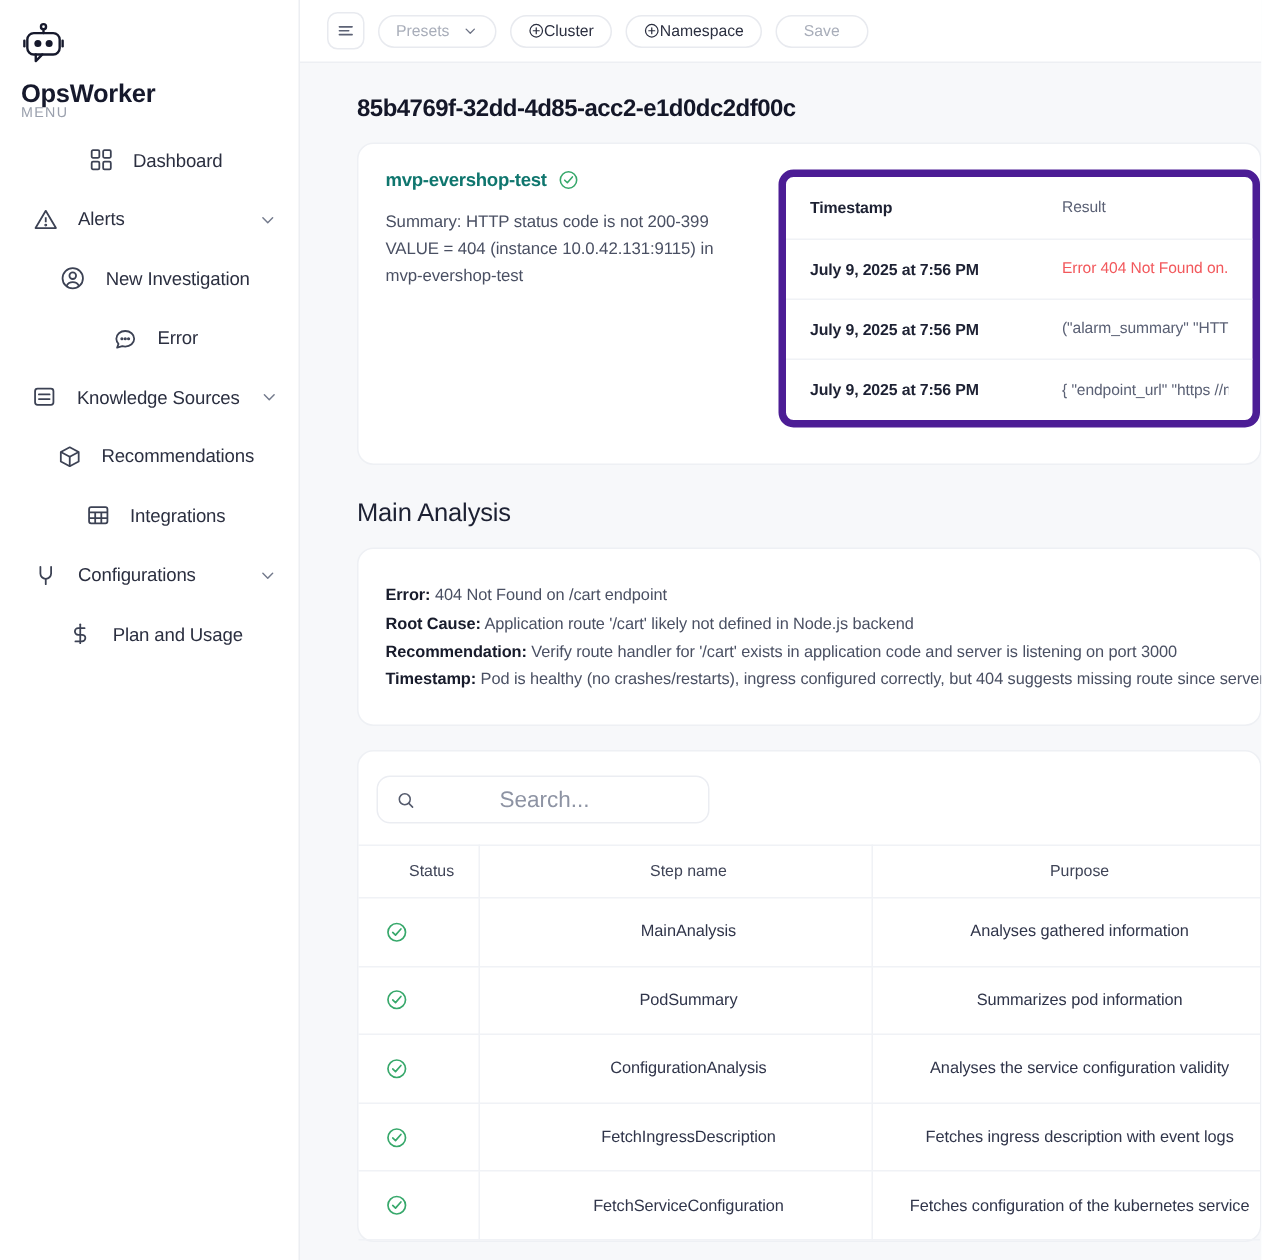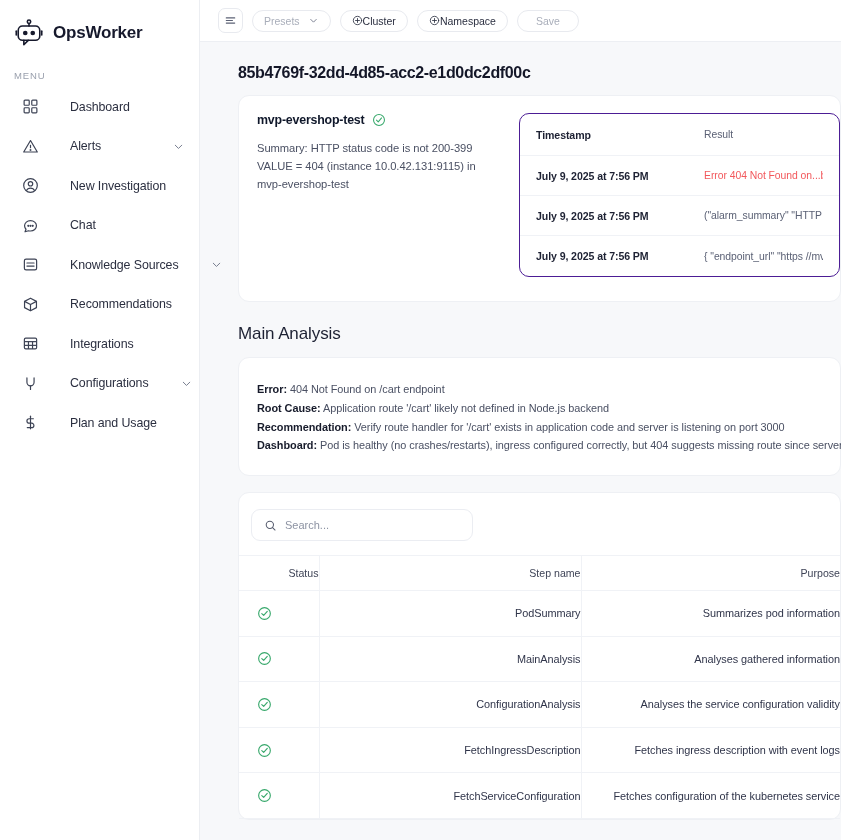--- a/index.html
+++ b/index.html
@@ -13,42 +13,44 @@
   .app { display: flex; width: 841px; height: 840px; }
 
   
   .sidebar {
     width: 200px; min-width: 200px; height: 840px;
     background: #ffffff;
     border-right: 1px solid #eceef2;
     padding: 0;
   }
   .brand {
-    display: flex; align-items: center; gap: 9px;
+    display: flex; align-items: flex-start; gap: 9px;
     padding: 14px 0 0 14px;
     height: 52px;
+    flex-direction: column;
   }
   .brand-mark { width: 30px; height: 30px; flex: 0 0 30px; }
   .brand-name {
     font-size: 17px; font-weight: 700; letter-spacing: -0.2px;
     color: #16192c;
   }
   .menu-label {
     font-size: 9.5px; letter-spacing: 0.9px;
     color: #9aa0ad; font-weight: 400;
     padding: 18px 0 6px 14px;
     text-transform: uppercase;
   }
   .nav { display: flex; flex-direction: column; }
   .nav-item {
     display: flex; align-items: center;
     height: 39.5px;
     padding: 0 14px 0 22px;
-    gap: 31px; cursor: pointer;
+    gap: 13px; cursor: pointer;
     position: relative;
+    justify-content: center;
   }
   .nav-ic { width: 17px; height: 17px; flex: 0 0 17px; color: #3c4254; }
   .nav-ic svg { display: block; width: 17px; height: 17px; }
   .nav-text {
     font-size: 12.4px; color: #2b2f40; font-weight: 400;
     letter-spacing: -0.1px; white-space: nowrap;
   }
   .chev { margin-left: auto; width: 13px; height: 13px; color: #737a8c; }
   .chev svg { display: block; width: 13px; height: 13px; }
 
@@ -108,33 +110,33 @@
     border-radius: 11px;
     margin-top: 13px;
     margin-right: 0;
   }
 
   
   .summary-card { display: flex; padding: 17px 0 24px 18px; min-height: 140px; }
   .summary-left { width: 262px; flex: 0 0 262px; padding-right: 16px; }
   .sum-title-row { display: flex; align-items: center; gap: 8px; }
   .sum-title {
-    font-size: 12.4px; font-weight: 700; color: #0f172a; letter-spacing: -0.2px;
+    font-size: 12.4px; font-weight: 700; color: #0f766e; letter-spacing: -0.2px;
   }
   .ok-ic { width: 14px; height: 14px; color: #37a86b; }
   .ok-ic svg { display: block; width: 14px; height: 14px; }
   .sum-body {
     margin-top: 12px;
     font-size: 11.2px; line-height: 1.62; color: #4a5063;
     letter-spacing: -0.05px;
   }
 
   .evt-table {
     flex: 1;
-    border: 1px solid #4c1d95; border-radius: 10px;
+    border: 5px solid #4c1d95; border-radius: 10px;
     background: #fff; overflow: hidden; margin-right: 0;
   }
   .evt-row {
     display: flex; align-items: center;
     height: 40px; padding: 0 16px;
     border-bottom: 1px solid #f0f2f6;
   }
   .evt-row:last-child { border-bottom: none; }
   .evt-head { height: 42px; }
   .evt-head .c1, .evt-head .c2 {
@@ -166,27 +168,27 @@
   .search-box {
     width: 222px; height: 32px;
     border: 1px solid #ebedf2; border-radius: 9px;
     background: #fff; display: flex; align-items: center;
     gap: 8px; padding: 0 12px;
   }
   .search-box svg { width: 13px; height: 13px; display: block; color: #555b6d; }
   .search-box input {
     border: none; outline: none; flex: 1;
     font-family: "Liberation Sans", sans-serif;
-    font-size: 11px; color: #2b2f40; background: transparent;
+    font-size: 15px; color: #2b2f40; background: transparent; margin-left: 48px;
   }
   .search-box input::placeholder { color: #8d93a3; }
 
   table.steps { width: 100%; border-collapse: collapse; table-layout: fixed; }
   table.steps th, table.steps td {
-    text-align: right; border-bottom: 1px solid #f0f2f6;
+    text-align: center; border-bottom: 1px solid #f0f2f6;
     border-right: 1px solid #f0f2f6;
     padding: 0 0 0 18px;
   }
   table.steps th:last-child, table.steps td:last-child { border-right: none; }
   table.steps th {
     height: 35px; font-size: 10.6px; font-weight: 400; color: #3f4457;
     border-top: 1px solid #f0f2f6;
   }
   table.steps td { height: 45.6px; font-size: 10.9px; color: #30354a; letter-spacing: -0.05px; }
   .col-status { width: 80px; }
@@ -261,21 +263,21 @@
 
       <div class="nav-item">
         <span class="nav-ic">
           <svg viewBox="0 0 20 20" fill="none" stroke="currentColor" stroke-width="1.4" stroke-linejoin="round">
             <path d="M17 10.4c0 3.4-3.1 6.1-7 6.1a8 8 0 0 1-2.3-.33L3.6 17.4l1.1-3A5.8 5.8 0 0 1 3 10.4c0-3.4 3.1-6.1 7-6.1s7 2.7 7 6.1Z"></path>
             <circle cx="7.4" cy="10.4" r="0.55" fill="currentColor"></circle>
               <circle cx="10" cy="10.4" r="0.55" fill="currentColor"></circle>
               <circle cx="12.6" cy="10.4" r="0.55" fill="currentColor"></circle>
           </svg>
         </span>
-        <span class="nav-text">Chat</span>
+        <span class="nav-text">Error</span>
       </div>
 
       <div class="nav-item">
         <span class="nav-ic">
           <svg viewBox="0 0 20 20" fill="none" stroke="currentColor" stroke-width="1.4" stroke-linecap="round">
             <rect x="2.8" y="3.6" width="14.4" height="12.8" rx="2"></rect>
               <line x1="5.8" y1="8.2" x2="14.2" y2="8.2"></line>
               <line x1="5.8" y1="11.8" x2="14.2" y2="11.8"></line>
           </svg>
         </span>
@@ -431,21 +433,21 @@
           <div class="an-line">
             <b>Error:</b><span> 404 Not Found on /cart endpoint</span>
           </div>
           <div class="an-line">
             <b>Root Cause:</b><span> Application route '/cart' likely not defined in Node.js backend</span>
           </div>
           <div class="an-line">
             <b>Recommendation:</b><span> Verify route handler for '/cart' exists in application code and server is listening on port 3000</span>
           </div>
           <div class="an-line">
-            <b>Dashboard:</b><span> Pod is healthy (no crashes/restarts), ingress configured correctly, but 404 suggests missing route since server responds but c</span>
+            <b>Timestamp:</b><span> Pod is healthy (no crashes/restarts), ingress configured correctly, but 404 suggests missing route since server responds but c</span>
           </div>
         </div>
 
         <div class="card steps-card">
           <div class="search-wrap">
             <div class="search-box">
               <span>
                 <svg viewBox="0 0 20 20" fill="none" stroke="currentColor" stroke-width="1.6" stroke-linecap="round">
                   <circle cx="9" cy="9" r="5.6"></circle>
                     <line x1="13.2" y1="13.2" x2="17" y2="17"></line>
@@ -466,34 +468,34 @@
             <tbody>
               <tr>
                 <td>
                   <span class="st-ic">
                     <svg viewBox="0 0 20 20" fill="none" stroke="currentColor" stroke-width="1.5" stroke-linecap="round" stroke-linejoin="round">
                         <circle cx="10" cy="10" r="7.8"></circle>
                         <path d="M6.4 10.2 L8.9 12.6 L13.7 7.1"></path>
                       </svg>
                   </span>
                 </td>
-                <td>PodSummary</td>
-                <td>Summarizes pod information</td>
+                <td>MainAnalysis</td>
+                <td>Analyses gathered information</td>
               </tr>
               <tr>
                 <td>
                   <span class="st-ic">
                     <svg viewBox="0 0 20 20" fill="none" stroke="currentColor" stroke-width="1.5" stroke-linecap="round" stroke-linejoin="round">
                         <circle cx="10" cy="10" r="7.8"></circle>
                         <path d="M6.4 10.2 L8.9 12.6 L13.7 7.1"></path>
                       </svg>
                   </span>
                 </td>
-                <td>MainAnalysis</td>
-                <td>Analyses gathered information</td>
+                <td>PodSummary</td>
+                <td>Summarizes pod information</td>
               </tr>
               <tr>
                 <td>
                   <span class="st-ic">
                     <svg viewBox="0 0 20 20" fill="none" stroke="currentColor" stroke-width="1.5" stroke-linecap="round" stroke-linejoin="round">
                         <circle cx="10" cy="10" r="7.8"></circle>
                         <path d="M6.4 10.2 L8.9 12.6 L13.7 7.1"></path>
                       </svg>
                   </span>
                 </td>

